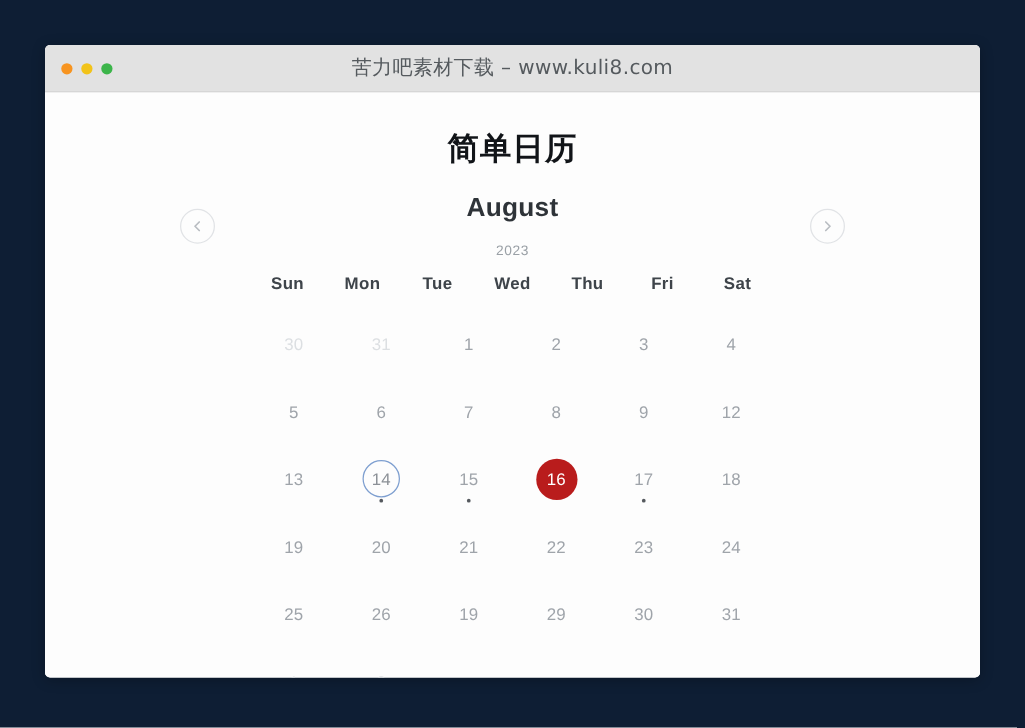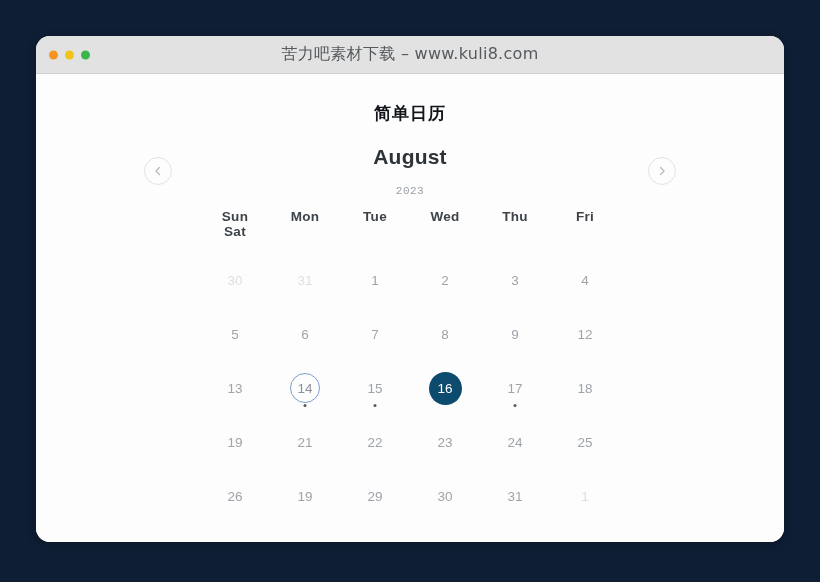--- a/index.html
+++ b/index.html
@@ -14,21 +14,21 @@
     overflow: hidden;
   }
 
   .browser-window {
     position: absolute;
     left: 36px;
     top: 36px;
     width: 748px;
     height: 506px;
     background: #ffffff;
-    border-radius: 14px;
+    border-radius: 4px;
     overflow: hidden;
     box-shadow: 0 2px 10px rgba(0,0,0,0.25);
   }
 
   .titlebar {
     position: relative;
     height: 37px;
     background: #e2e2e2;
     border-bottom: 1px solid #d2d2d2;
     display: flex;
@@ -63,21 +63,21 @@
   }
 
   .window-body {
     position: relative;
     height: 469px;
     background: #fdfdfd;
   }
 
   .page-title {
     text-align: center;
-    font-size: 17px;
+    font-size: 25px;
     font-weight: bold;
     color: #111418;
     margin: 0;
     padding-top: 28px;
     letter-spacing: 1px;
     font-family: "DejaVu Sans", "Liberation Sans", sans-serif;
   }
 
   .calendar {
     width: 420px;
@@ -117,26 +117,25 @@
     font-size: 21px;
     font-weight: bold;
     color: #2e3338;
     letter-spacing: 0.2px;
   }
   .month-year {
     font-size: 11px;
     color: #9aa0a6;
     margin-top: 19px;
     letter-spacing: 0.5px;
-    font-family: Liberation Mono, monospace;
   }
 
   .weekday-row {
     display: grid;
-    grid-template-columns: repeat(6, 1fr);
+    grid-template-columns: repeat(7, 1fr);
     margin-top: 12px;
   }
   .weekday {
     text-align: center;
     font-size: 13.5px;
     font-weight: bold;
     color: #3e444a;
     letter-spacing: 0.3px;
   }
 
@@ -169,21 +168,21 @@
   }
 
   .day-cell.other .day-num { color: #dcdfe2; }
 
   .day-cell.today .day-num {
     border: 1px solid #7e9fd0;
     color: #8c9197;
   }
 
   .day-cell.selected .day-num {
-    background: #0c4a6e;
+    background: #b91c1c;
     color: #ffffff;
     width: 33px;
     height: 33px;
   }
 
   .event-dot {
     position: absolute;
     bottom: 8px;
     left: 50%;
     transform: translateX(-50%);
@@ -303,20 +302,23 @@
             <div class="day-num">17</div>
             <span class="event-dot"></span>
           </div>
           <div class="day-cell">
             <div class="day-num">18</div>
           </div>
           <div class="day-cell">
             <div class="day-num">19</div>
           </div>
           <div class="day-cell">
+            <div class="day-num">20</div>
+          </div>
+          <div class="day-cell">
             <div class="day-num">21</div>
           </div>
           <div class="day-cell">
             <div class="day-num">22</div>
           </div>
           <div class="day-cell">
             <div class="day-num">23</div>
           </div>
           <div class="day-cell">
             <div class="day-num">24</div>

